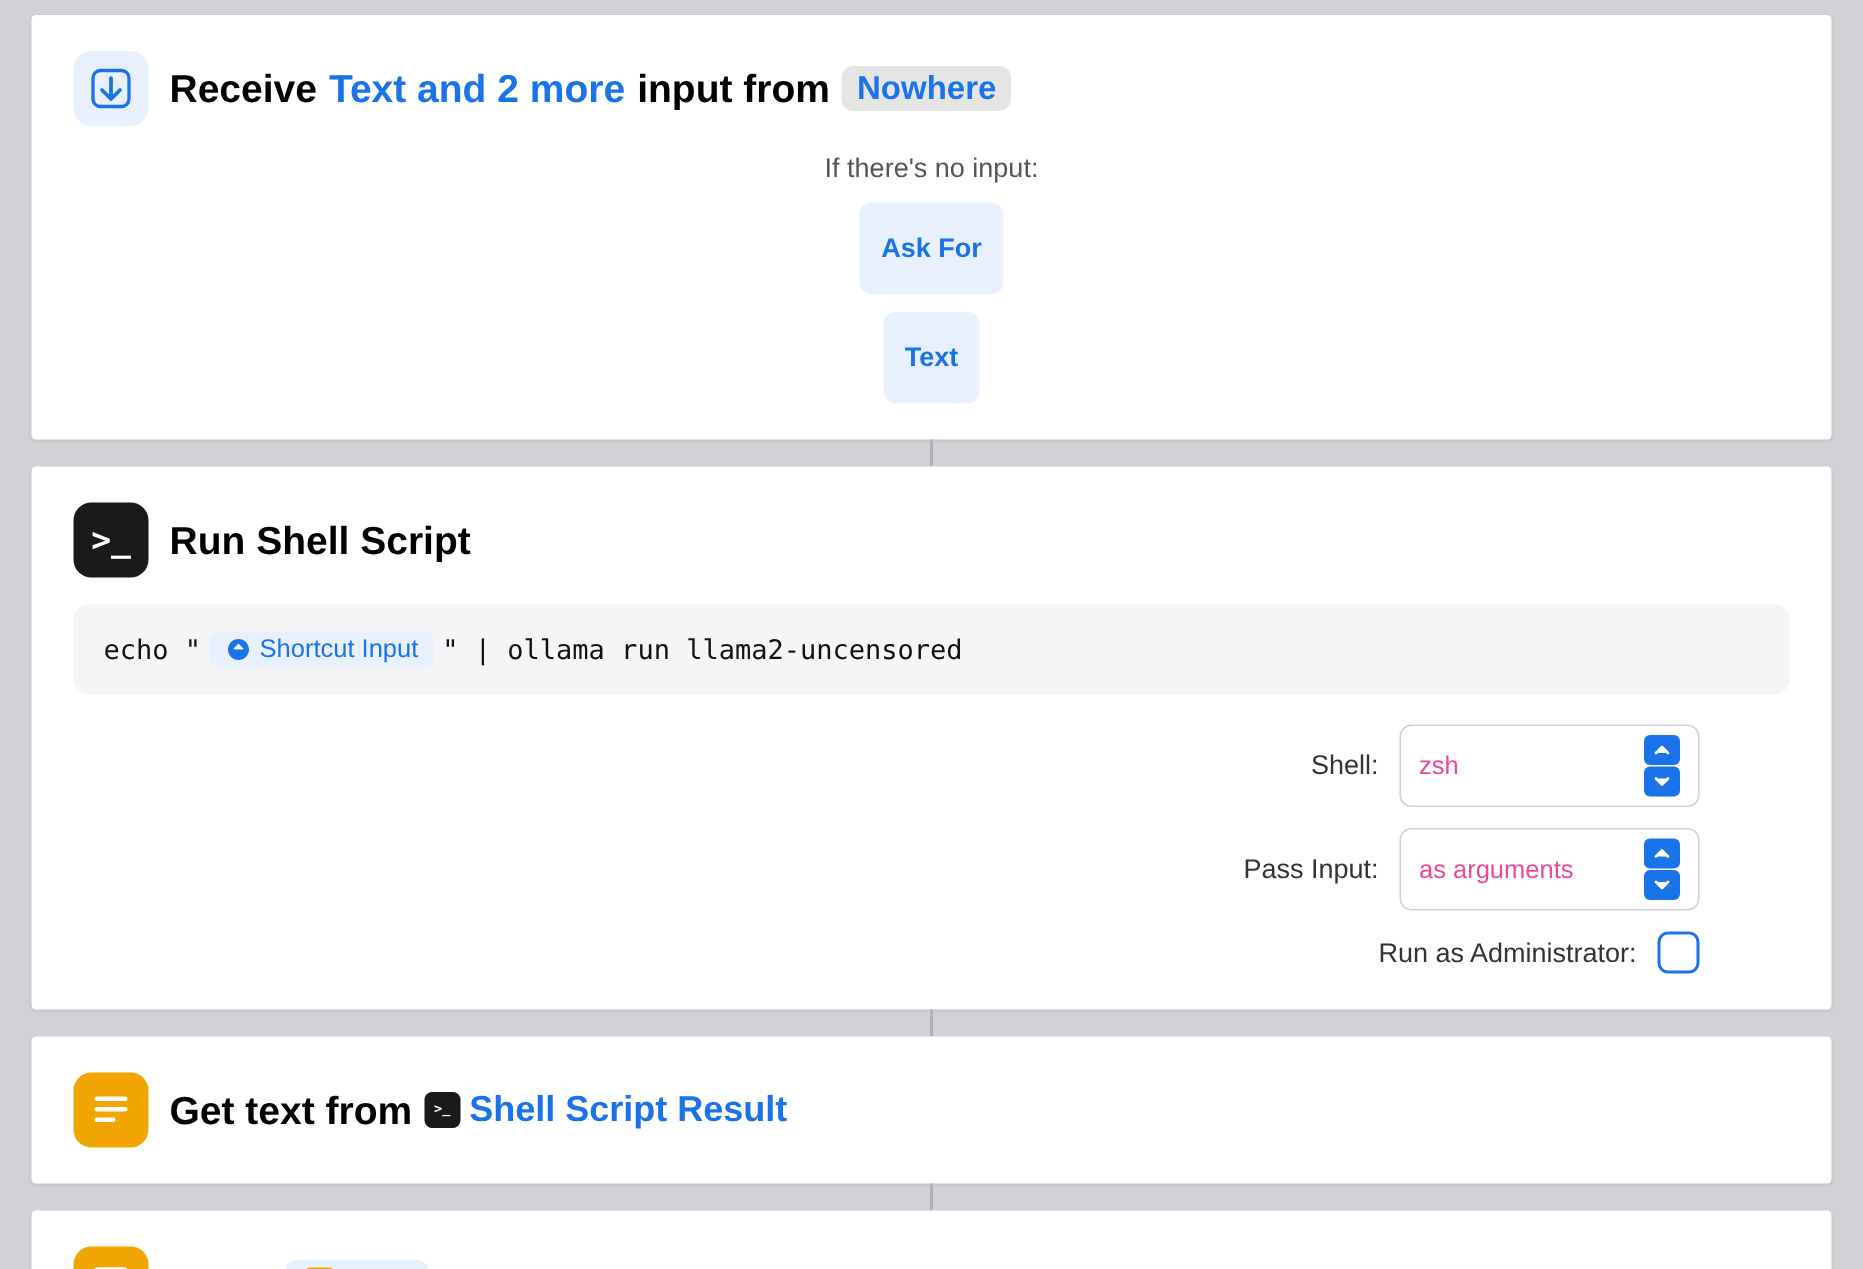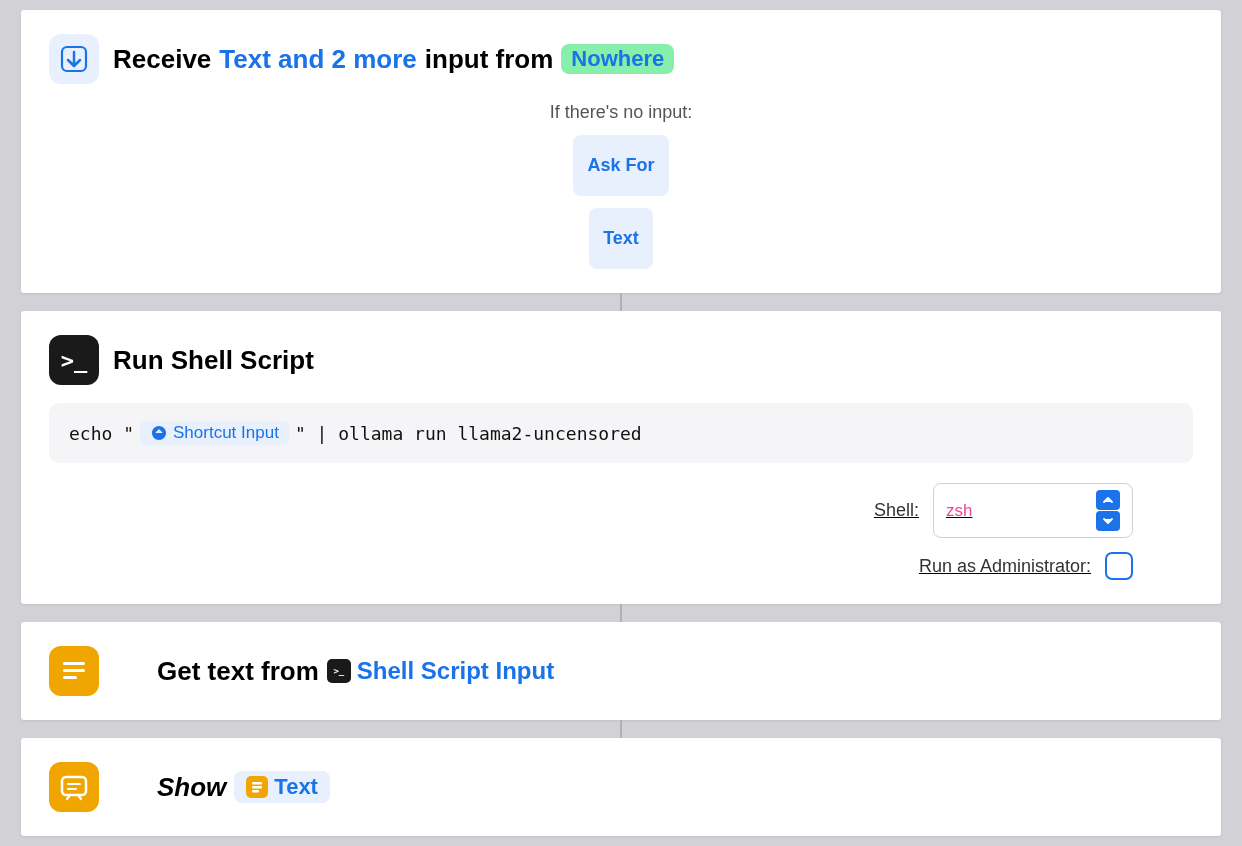--- a/index.html
+++ b/index.html
@@ -72,21 +72,21 @@
     .header-text .label-blue {
       font-size: 26px;
       font-weight: 600;
       color: #1a73e8;
     }
 
     .header-text .label-blue-pill {
       font-size: 22px;
       font-weight: 600;
       color: #1a73e8;
-      background: #86efac;
+      background: #e5e5e5;
       border-radius: 8px;
       padding: 2px 10px;
     }
 
     .no-input-section {
       display: flex;
       align-items: center;
       gap: 12px;
       flex-wrap: wrap;
       flex-direction: column;
@@ -172,21 +172,20 @@
       width: 18px;
       height: 18px;
     }
 
     .fields-section {
       display: flex;
       flex-direction: column;
       gap: 14px;
       align-items: flex-end;
       padding-right: 60px;
-      text-decoration: underline;
     }
 
     .field-row {
       display: flex;
       align-items: center;
       gap: 14px;
     }
 
     .field-label {
       font-size: 18px;
@@ -268,21 +267,20 @@
     .get-text-icon svg {
       width: 30px;
       height: 30px;
       fill: white;
     }
 
     .get-text-header {
       display: flex;
       align-items: center;
       gap: 8px;
-      margin-left: 44px;
     }
 
     .shell-result-badge {
       display: inline-flex;
       align-items: center;
       gap: 6px;
       color: #1a73e8;
       font-size: 24px;
       font-weight: 600;
     }
@@ -418,20 +416,38 @@
           <div class="stepper-btn">
             <svg viewBox="0 0 12 12">
                 <path d="M2 4l4 4 4-4" stroke="white" stroke-width="1.8" stroke-linecap="round" stroke-linejoin="round"></path>
               </svg>
           </div>
         </div>
       </div>
     </div>
 
 
+    <div class="field-row">
+      <span class="field-label">Pass Input:</span>
+      <div class="select-control">
+        <span class="select-value">as arguments</span>
+        <div class="select-stepper">
+          <div class="stepper-btn">
+            <svg viewBox="0 0 12 12">
+                <path d="M2 8l4-4 4 4" stroke="white" stroke-width="1.8" stroke-linecap="round" stroke-linejoin="round"></path>
+              </svg>
+          </div>
+          <div class="stepper-btn">
+            <svg viewBox="0 0 12 12">
+                <path d="M2 4l4 4 4-4" stroke="white" stroke-width="1.8" stroke-linecap="round" stroke-linejoin="round"></path>
+              </svg>
+          </div>
+        </div>
+      </div>
+    </div>
 
     <div class="field-row">
       <span class="field-label">Run as Administrator:</span>
       <div class="checkbox-control"></div>
     </div>
   </div>
 </div>
 
 <div class="connector"></div>
 
@@ -443,21 +459,21 @@
         <rect x="4" y="13" width="22" height="3" rx="1.5" fill="white"></rect>
         <rect x="4" y="20" width="14" height="3" rx="1.5" fill="white"></rect>
       </svg>
     </div>
     <div class="get-text-header">
       <span class="label-black" style="font-size:26px;font-weight:700;">Get text from</span>
       <div class="shell-result-badge">
         <div class="shell-result-icon">
           <span style="color:#fff;font-size:9px;font-weight:700;font-family:monospace;">&gt;_</span>
         </div>
-        <span>Shell Script Input</span>
+        <span>Shell Script Result</span>
       </div>
     </div>
   </div>
 </div>
 
 <div class="connector"></div>
 
 <div class="card show-card">
   <div class="header-row">
     <div class="show-icon">

